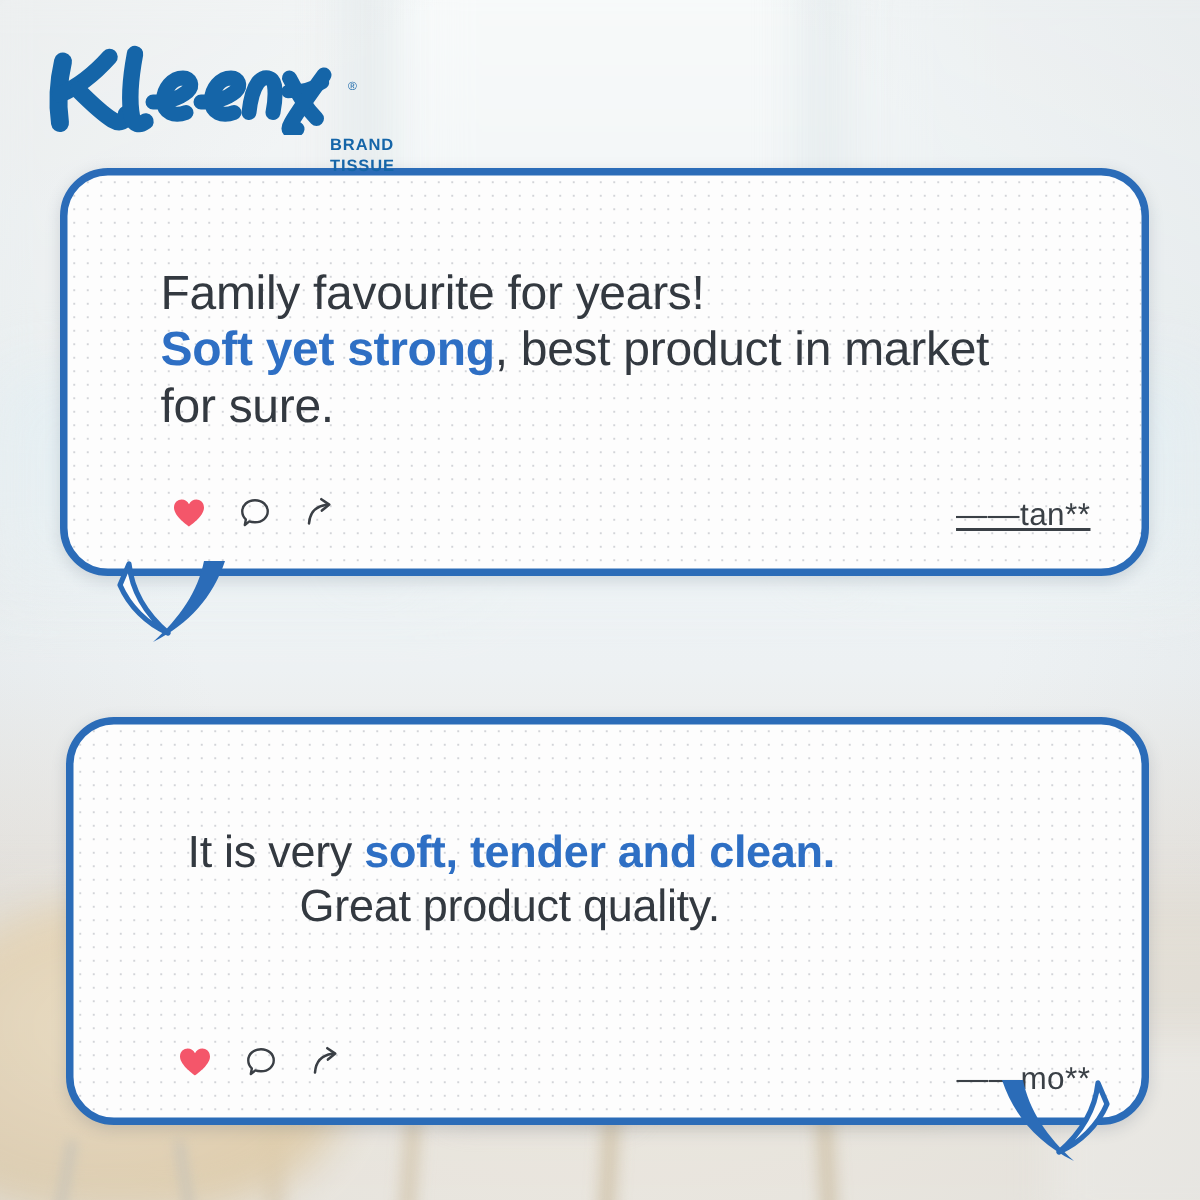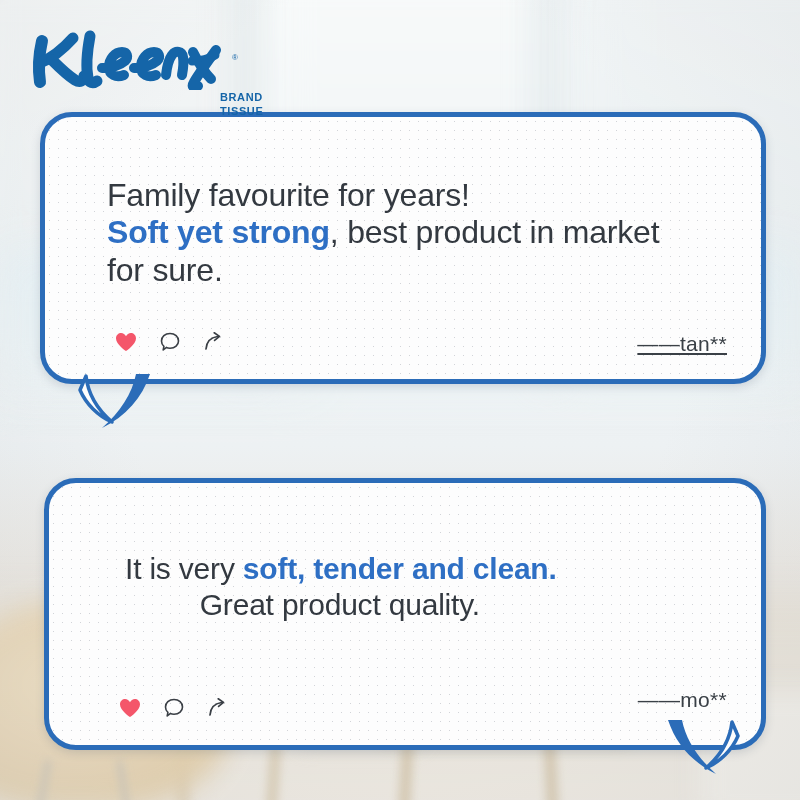--- a/index.html
+++ b/index.html
@@ -103,21 +103,21 @@
 
   .actions{ position:absolute; display:flex; align-items:center; gap:18px; }
   #acts1{ left:68px; top:212px; }
   #acts2{ left:68px; top:212px; }
   .act{ width:26px; height:26px; display:flex; align-items:center; justify-content:center;
         cursor:pointer; }
 
   .signature{ position:absolute; font-size:21px; color:#3a4046; font-weight:300;
               letter-spacing:.3px; }
   #sig1{ right:34px; top:215px;text-decoration:underline; }
-  #sig2{ right:34px; top:205px; }
+  #sig2{ right:34px; top:225px; }
 </style>
 </head>
 <body>
 
 <div id="bg">
   <div class="bgbase"></div>
   <div class="win1"></div>
   <div class="win2"></div>
   <div class="win3"></div>
   <div class="mullionA"></div>

